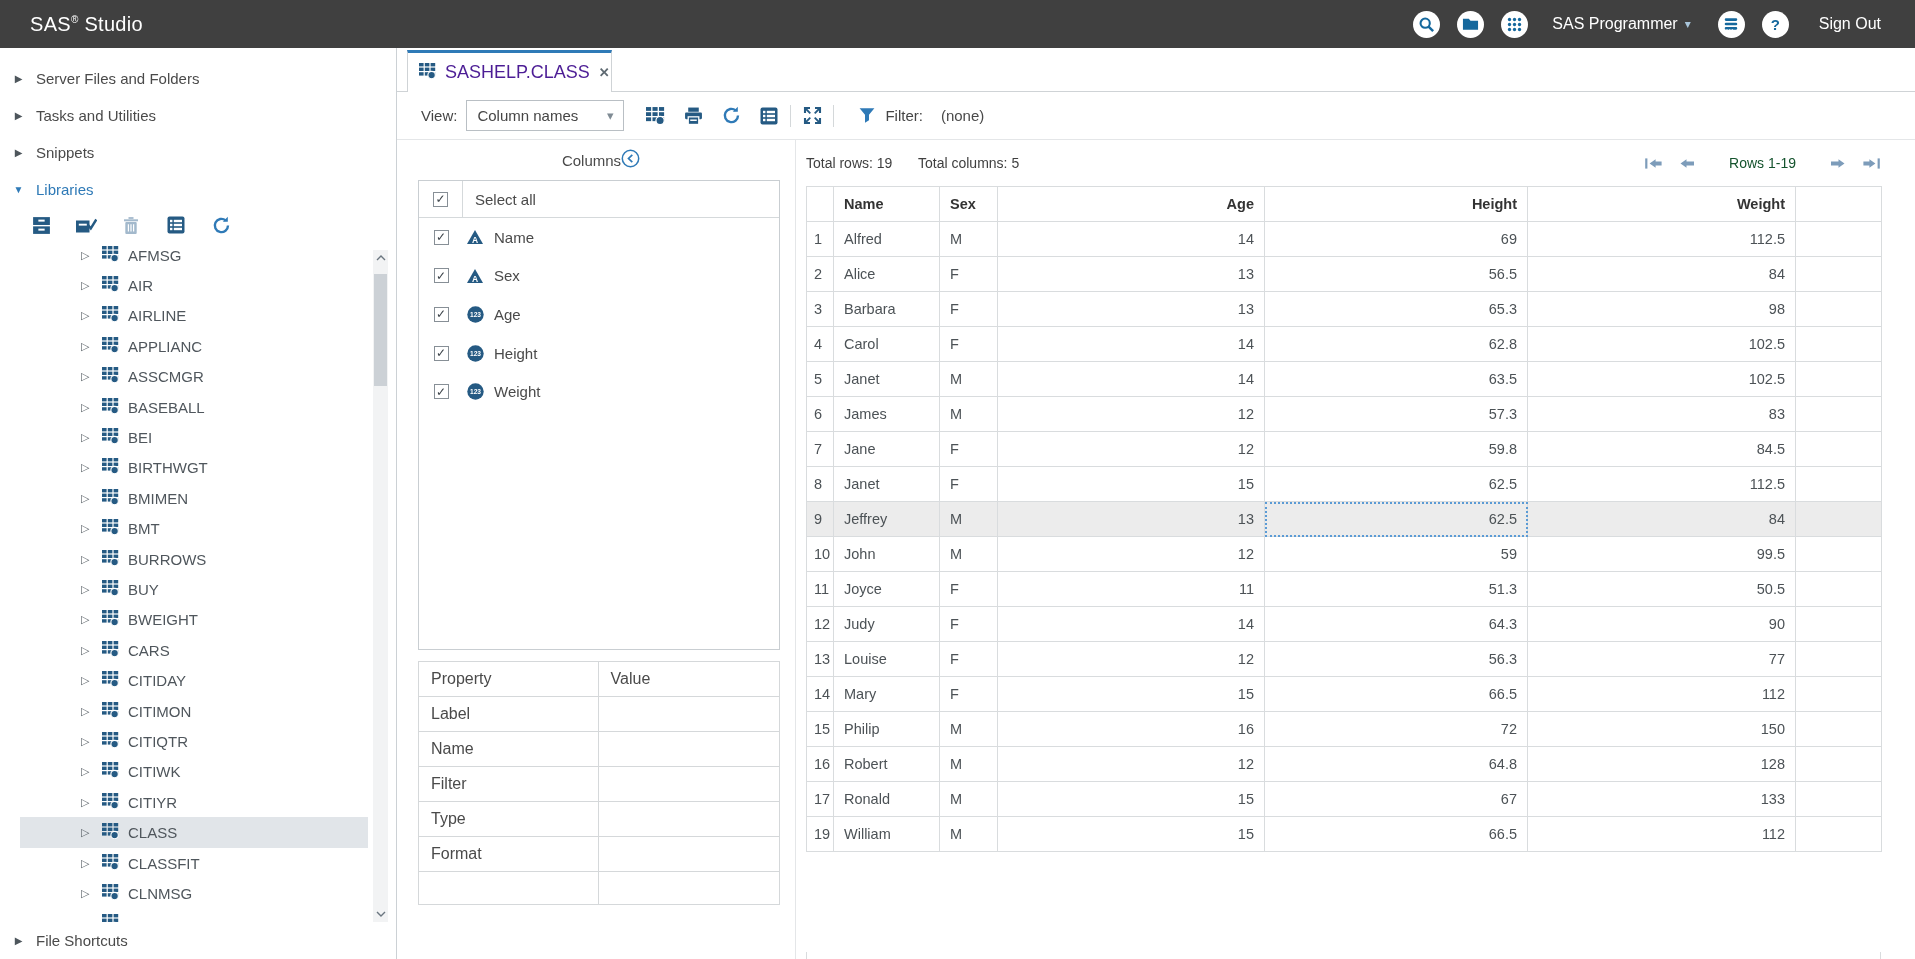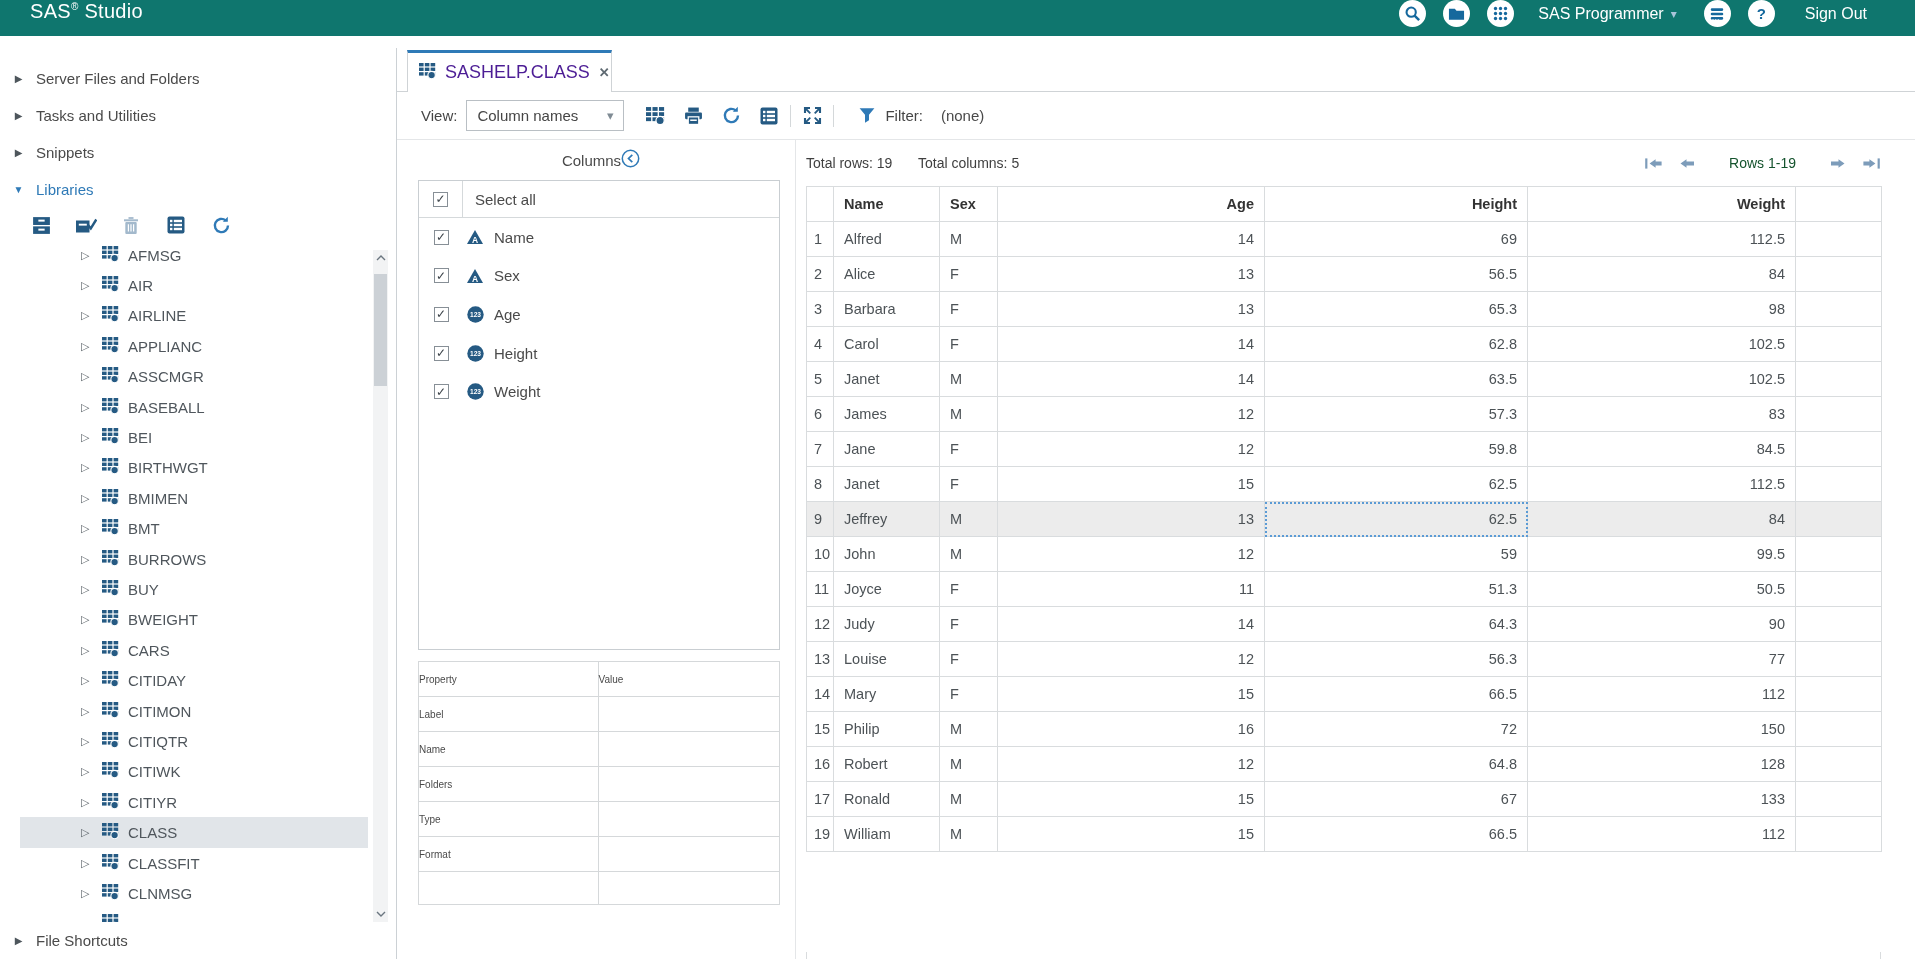--- a/index.html
+++ b/index.html
@@ -1,31 +1,31 @@
 <!DOCTYPE html>
 <html><head>
 <meta charset="utf-8">
 <style>
   * { margin:0; padding:0; box-sizing:border-box; }
   html,body { width:1915px; height:959px; overflow:hidden; background:#fff;
               font-family:"Liberation Sans", sans-serif; color:#4a4a4a; }
 
   
-  .app-header { position:absolute; top:0; left:0; right:0; height:36px; background:#0f766e;
-                color:#fff; display:flex; align-items:flex-start; justify-content:space-between;
+  .app-header { position:absolute; top:0; left:0; right:0; height:48px; background:#404040;
+                color:#fff; display:flex; align-items:center; justify-content:space-between;
                 padding:0 28px 0 30px; }
   .brand { font-size:20px; letter-spacing:.3px; }
   .brand sup { font-size:10px; }
   .hdr-right { display:flex; align-items:center; }
   .hicon { width:27px; height:27px; border-radius:50%; background:#fff; color:#15689d;
            display:flex; align-items:center; justify-content:center; margin-left:17px; }
   .hicon svg { display:block; }
   .user-menu { display:flex; align-items:center; gap:7px; font-size:16px; margin:0 10px 0 24px; }
   .chev { color:#a9c5da; font-size:12px; line-height:1; }
-  .signout { font-size:16px; margin-left:30px; margin-right:20px; }
+  .signout { font-size:16px; margin-left:30px; margin-right:6px; }
 
   
   .sidebar { position:absolute; top:48px; left:0; width:397px; bottom:0; background:#fff;
              border-right:1px solid #ccd1d5; }
   .side-sections { position:absolute; top:12px; left:0; right:0; }
   .side-sec { height:37px; display:flex; align-items:center; padding-left:13px; gap:12px;
               font-size:15px; color:#4a4a4a; cursor:default; }
   .sec-arrow { font-size:10px; color:#4e565c; width:11px; text-align:center; }
   .side-sec.exp, .side-sec.exp .sec-arrow { color:#2f7ab7; }
   .lib-toolbar { position:absolute; top:160px; left:0; height:34px; display:flex;
@@ -74,21 +74,21 @@
   .columns-box { position:absolute; top:40px; left:0; right:0; height:470px; border:1px solid #c9ced2; background:#fff; }
   .selall-row { height:37px; border-bottom:1px solid #d5d9db; display:flex; align-items:center; font-size:15px; }
   .cb-cell { width:44px; align-self:stretch; display:flex; align-items:center; justify-content:center; }
   .selall-row .cb-cell { border-right:1px solid #d5d9db; }
   .cb { width:15px; height:15px; border:1px solid #878f96; background:#fff; display:flex;
         align-items:center; justify-content:center; font-size:12px; color:#3f464c; line-height:1; }
   .col-item { height:38.6px; display:flex; align-items:center; font-size:15px; color:#4a4a4a; }
   .col-item .typeicon { width:24px; display:flex; justify-content:center; margin-right:7px; }
 
   .prop-table { position:absolute; top:521px; left:0; width:362px; border-collapse:collapse; background:#fff; }
-  .prop-table td { border:1px solid #d5d8da; height:35px; font-size:10px; color:#4a4a4a; }
+  .prop-table td { border:1px solid #d5d8da; height:35px; font-size:16px; color:#4a4a4a; padding-left:12px; }
   .prop-table tr.tail td { height:33px; }
 
   
   .data-pane { position:absolute; left:409px; right:34px; top:92px; bottom:0; }
   .data-info { height:46px; display:flex; align-items:center; justify-content:space-between;
                font-size:14px; color:#3f3f3f; }
   .totals span { margin-right:22px; }
   .pager { display:flex; align-items:center; gap:15px; }
   .pager .plabel { margin:0 18px; color:#14532d; }
   .pager .pbtn { display:flex; align-items:center; }
@@ -867,21 +867,21 @@
           </tr>
           <tr>
             <td>Label</td>
             <td></td>
           </tr>
           <tr>
             <td>Name</td>
             <td></td>
           </tr>
           <tr>
-            <td>Folders</td>
+            <td>Filter</td>
             <td></td>
           </tr>
           <tr>
             <td>Type</td>
             <td></td>
           </tr>
           <tr>
             <td>Format</td>
             <td></td>
           </tr>

